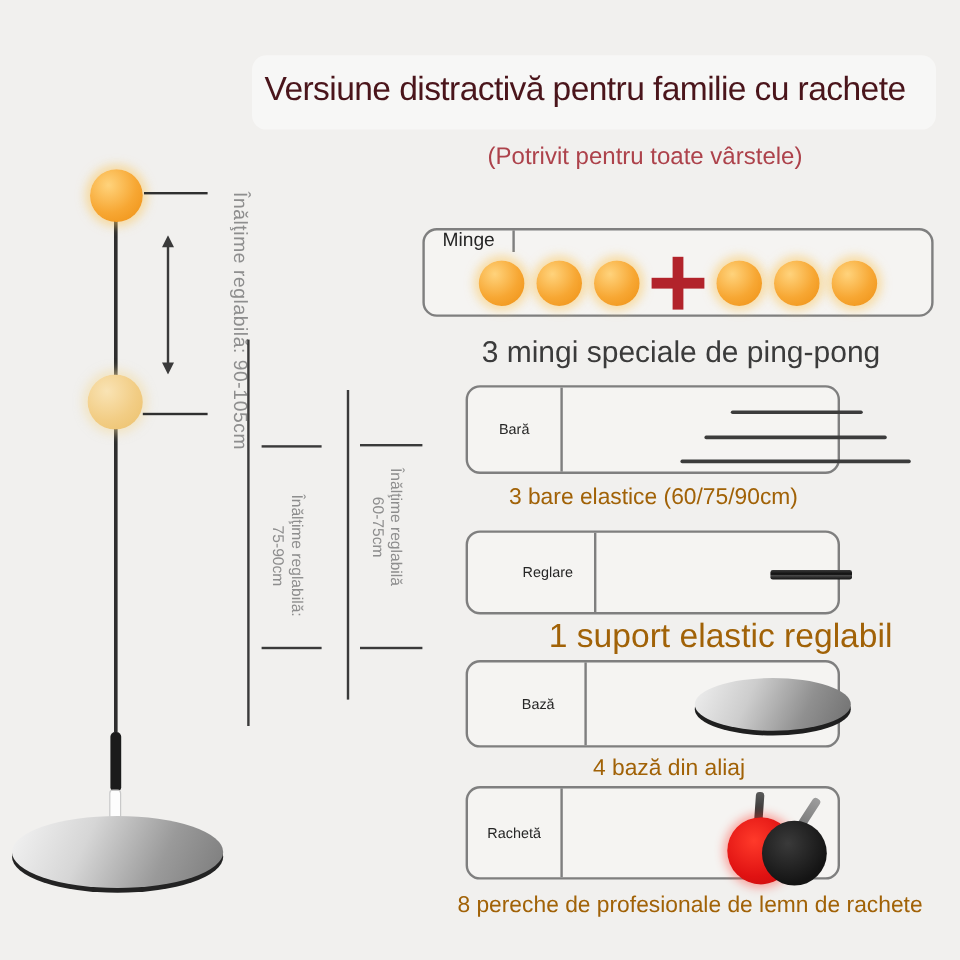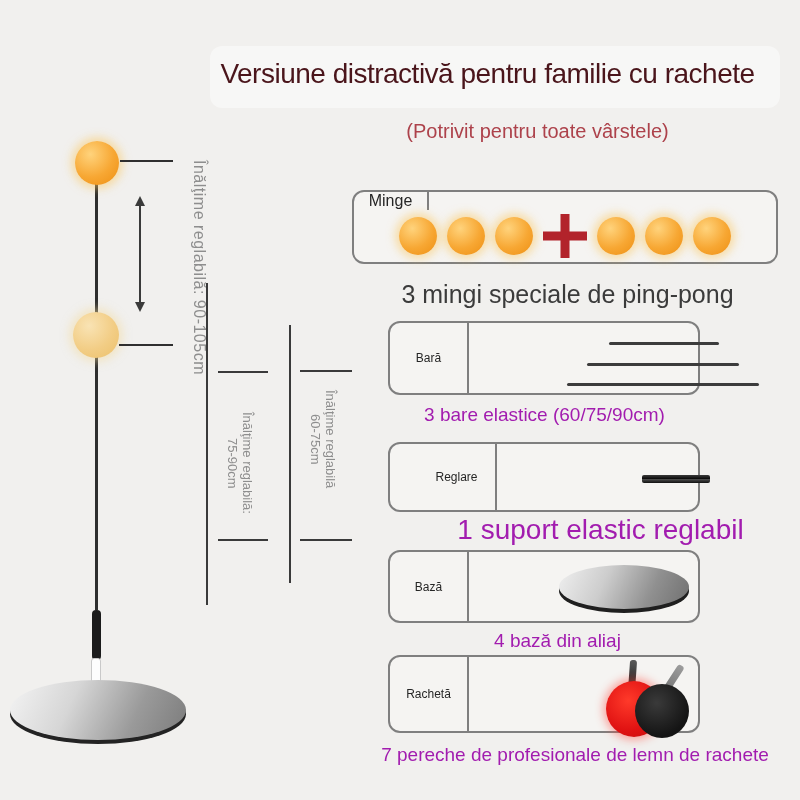--- a/index.html
+++ b/index.html
@@ -79,21 +79,21 @@
   }
   .part-content{position:relative;flex:1 1 auto;}
 
   .box-minge{left:352px;top:190px;width:426px;height:74px;flex-direction:column;}
   .box-minge .part-label-cell{width:73px;font-size:16px;}
   .box-bara{left:388px;top:321px;width:312px;height:74px;}
   .box-bara .part-label-cell{width:77px;}
   .box-reglare{left:388px;top:442px;width:312px;height:70px;}
   .box-reglare .part-label-cell{width:77px;padding-left:28px;}
   .box-baza{left:388px;top:550px;width:312px;height:73px;}
-  .box-baza .part-label-cell{width:77px;}
+  .box-baza .part-label-cell{width:77px;padding-left:20px;}
   .box-racheta{left:388px;top:655px;width:312px;height:78px;}
   .box-racheta .part-label-cell{width:77px;}
 
   .balls-row{
     position:absolute;inset:0;display:flex;align-items:center;justify-content:center;gap:10px;
   }
   .ball-sm{width:38px;height:38px;flex:0 0 auto;}
   .plus-icon{position:relative;width:44px;height:44px;flex:0 0 auto;}
   .plus-icon::before{
     content:"";position:absolute;left:0;top:50%;width:100%;height:9px;
@@ -131,21 +131,21 @@
   .paddle-red{
     position:absolute;left:137px;top:24px;width:56px;height:56px;border-radius:50%;
     background:radial-gradient(circle at 40% 35%, #ff3a2a 0%, #e01212 60%, #c20b0b 100%);
     box-shadow:0 0 8px 3px rgba(255,70,60,.45);
   }
   .paddle-black{
     position:absolute;left:166px;top:27px;width:54px;height:54px;border-radius:50%;
     background:radial-gradient(circle at 40% 35%, #3a3a3a 0%, #141414 70%);
   }
 
-  .caption{position:absolute;text-align:center;color:#a21caf;}
+  .caption{position:absolute;text-align:center;color:#a16207;}
   .cap-minge{left:345px;top:280px;width:445px;font-size:25px;color:#3b3b3b;}
   .cap-bara{left:352px;top:404px;width:385px;font-size:19px;}
   .cap-reglare{left:408px;top:514px;width:385px;font-size:28px;}
   .cap-baza{left:365px;top:630px;width:385px;font-size:19px;}
   .cap-racheta{left:380px;top:744px;width:390px;font-size:19px;}
 </style>
 </head>
 <body>
 
 <div class="canvas">
@@ -238,16 +238,16 @@
 
     <div class="part-box box-racheta">
       <div class="part-label-cell">Rachetă</div>
       <div class="part-content">
         <div class="paddle-handle-red"></div>
         <div class="paddle-red"></div>
         <div class="paddle-handle-black"></div>
         <div class="paddle-black"></div>
       </div>
     </div>
-    <div class="caption cap-racheta">7 pereche de profesionale de lemn de rachete</div>
+    <div class="caption cap-racheta">8 pereche de profesionale de lemn de rachete</div>
 
   </div>
 </div>
 
 </body></html>

